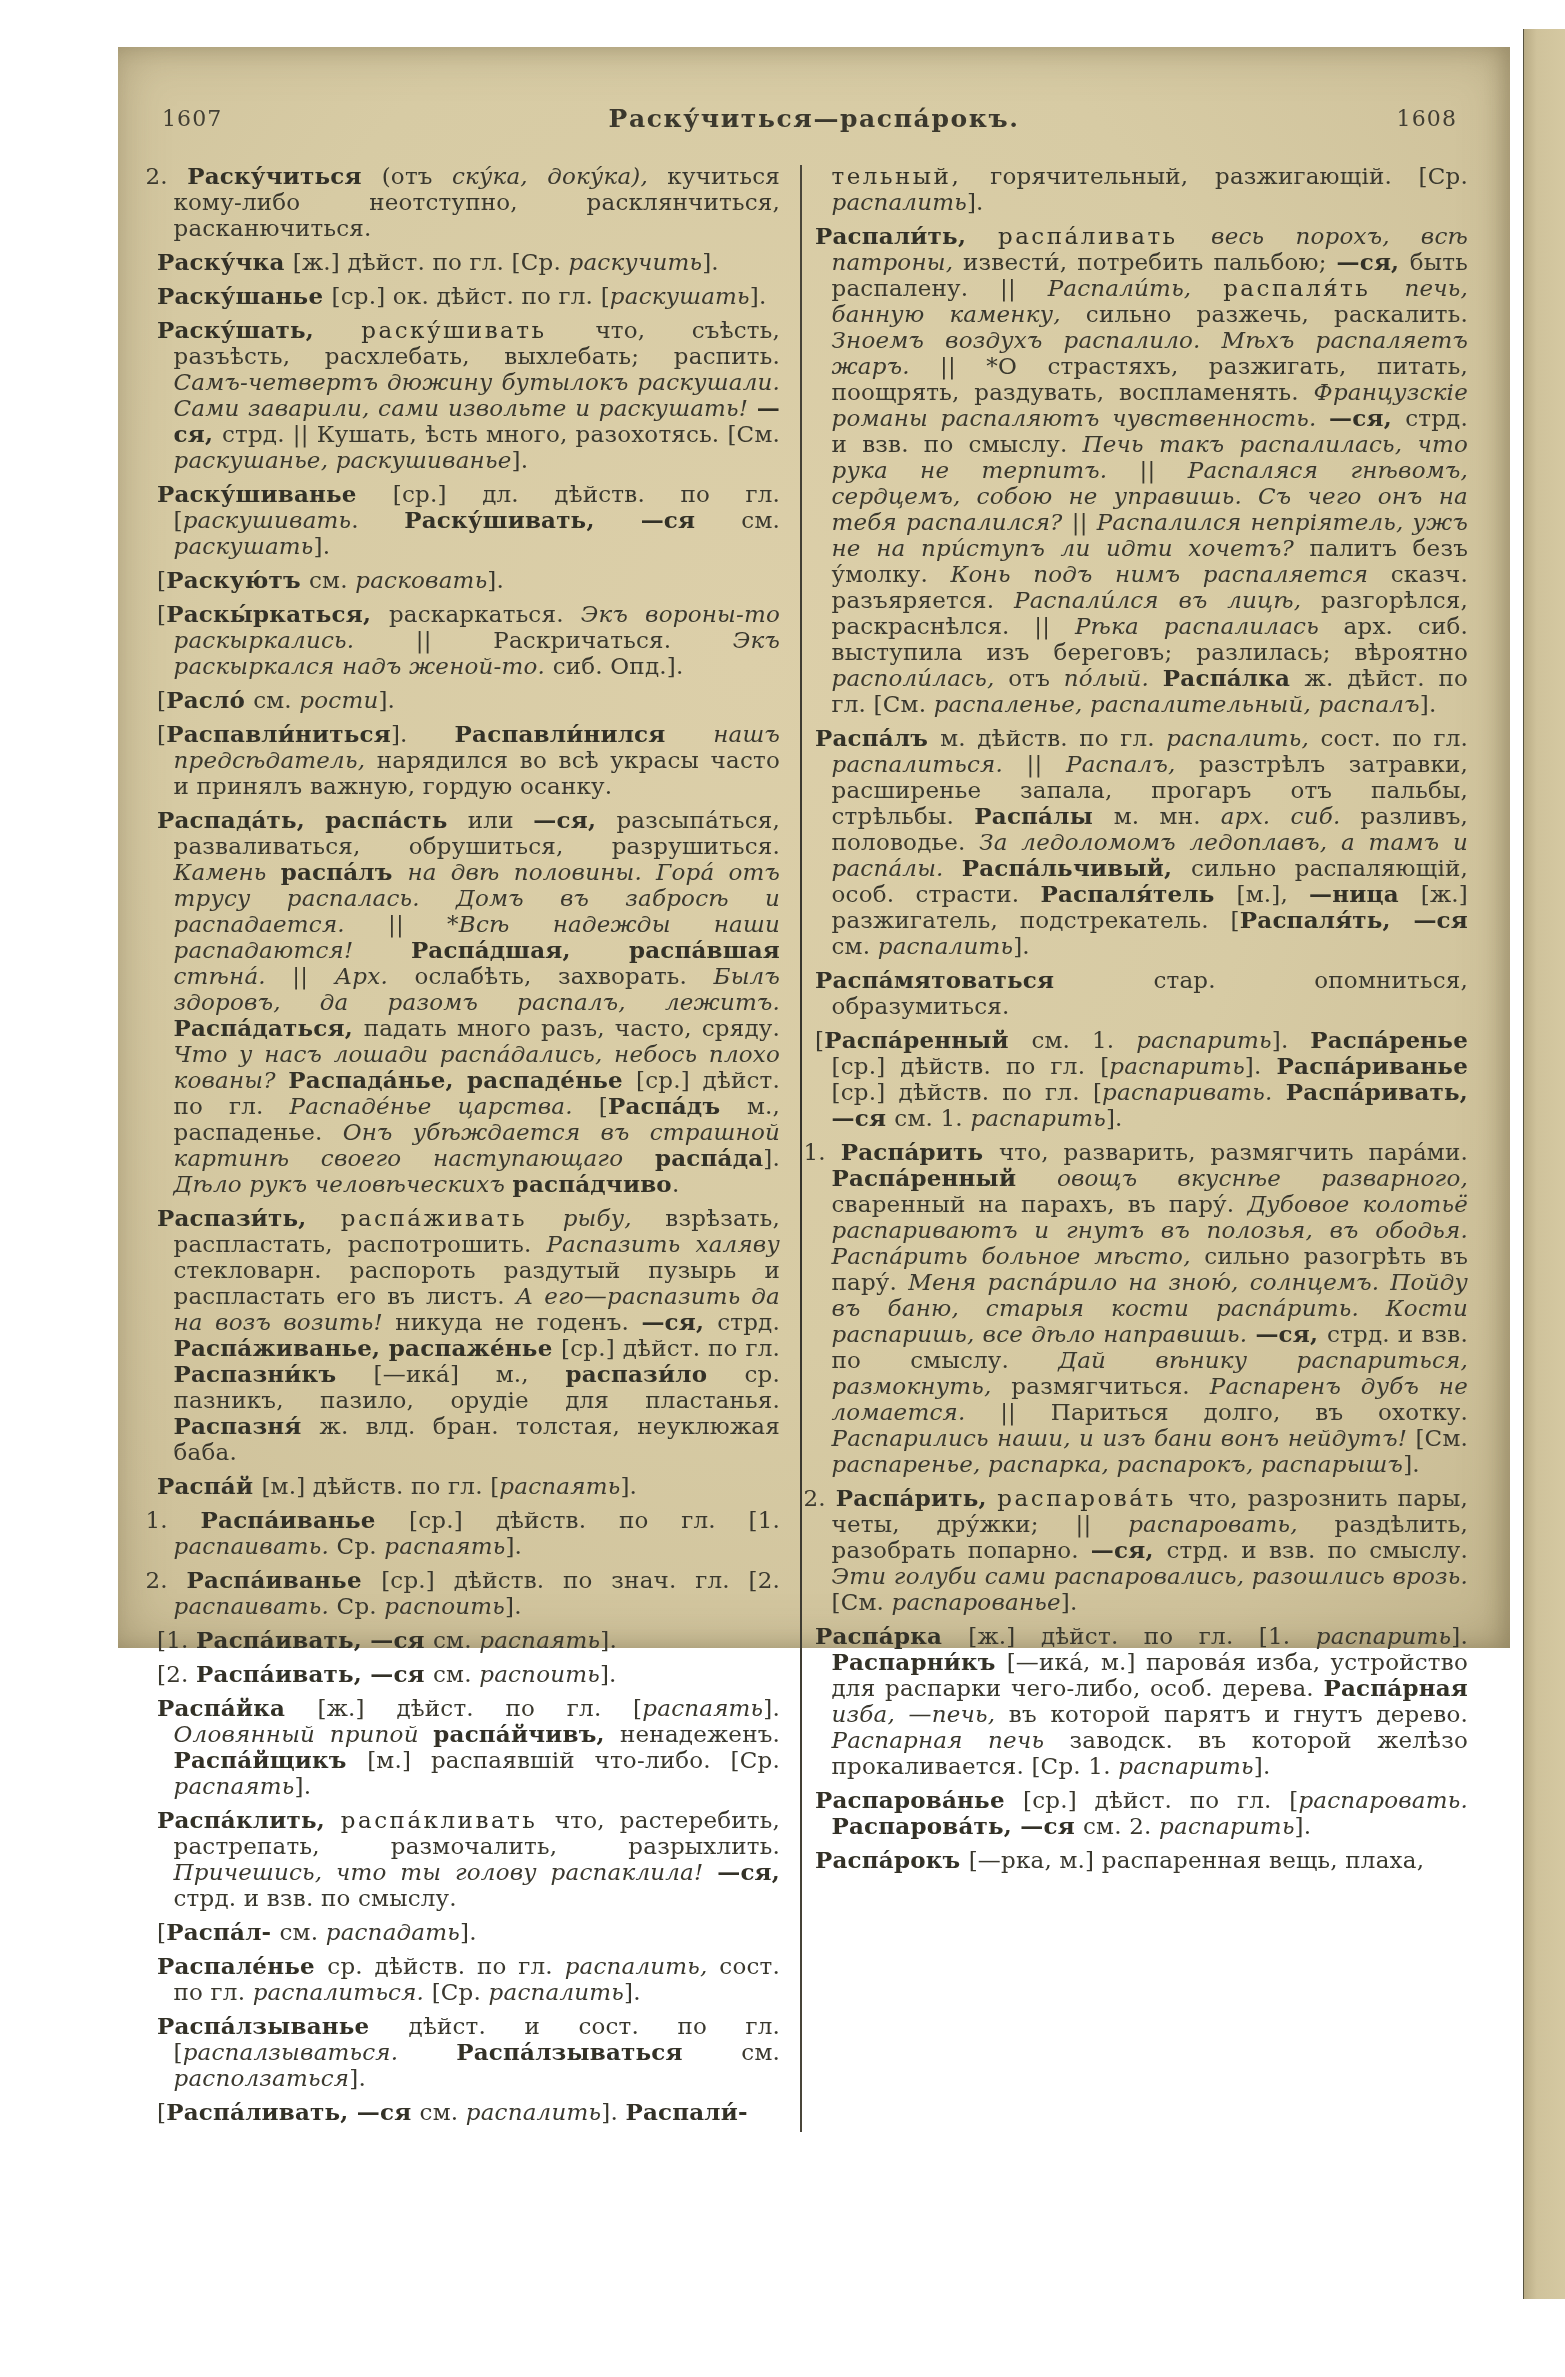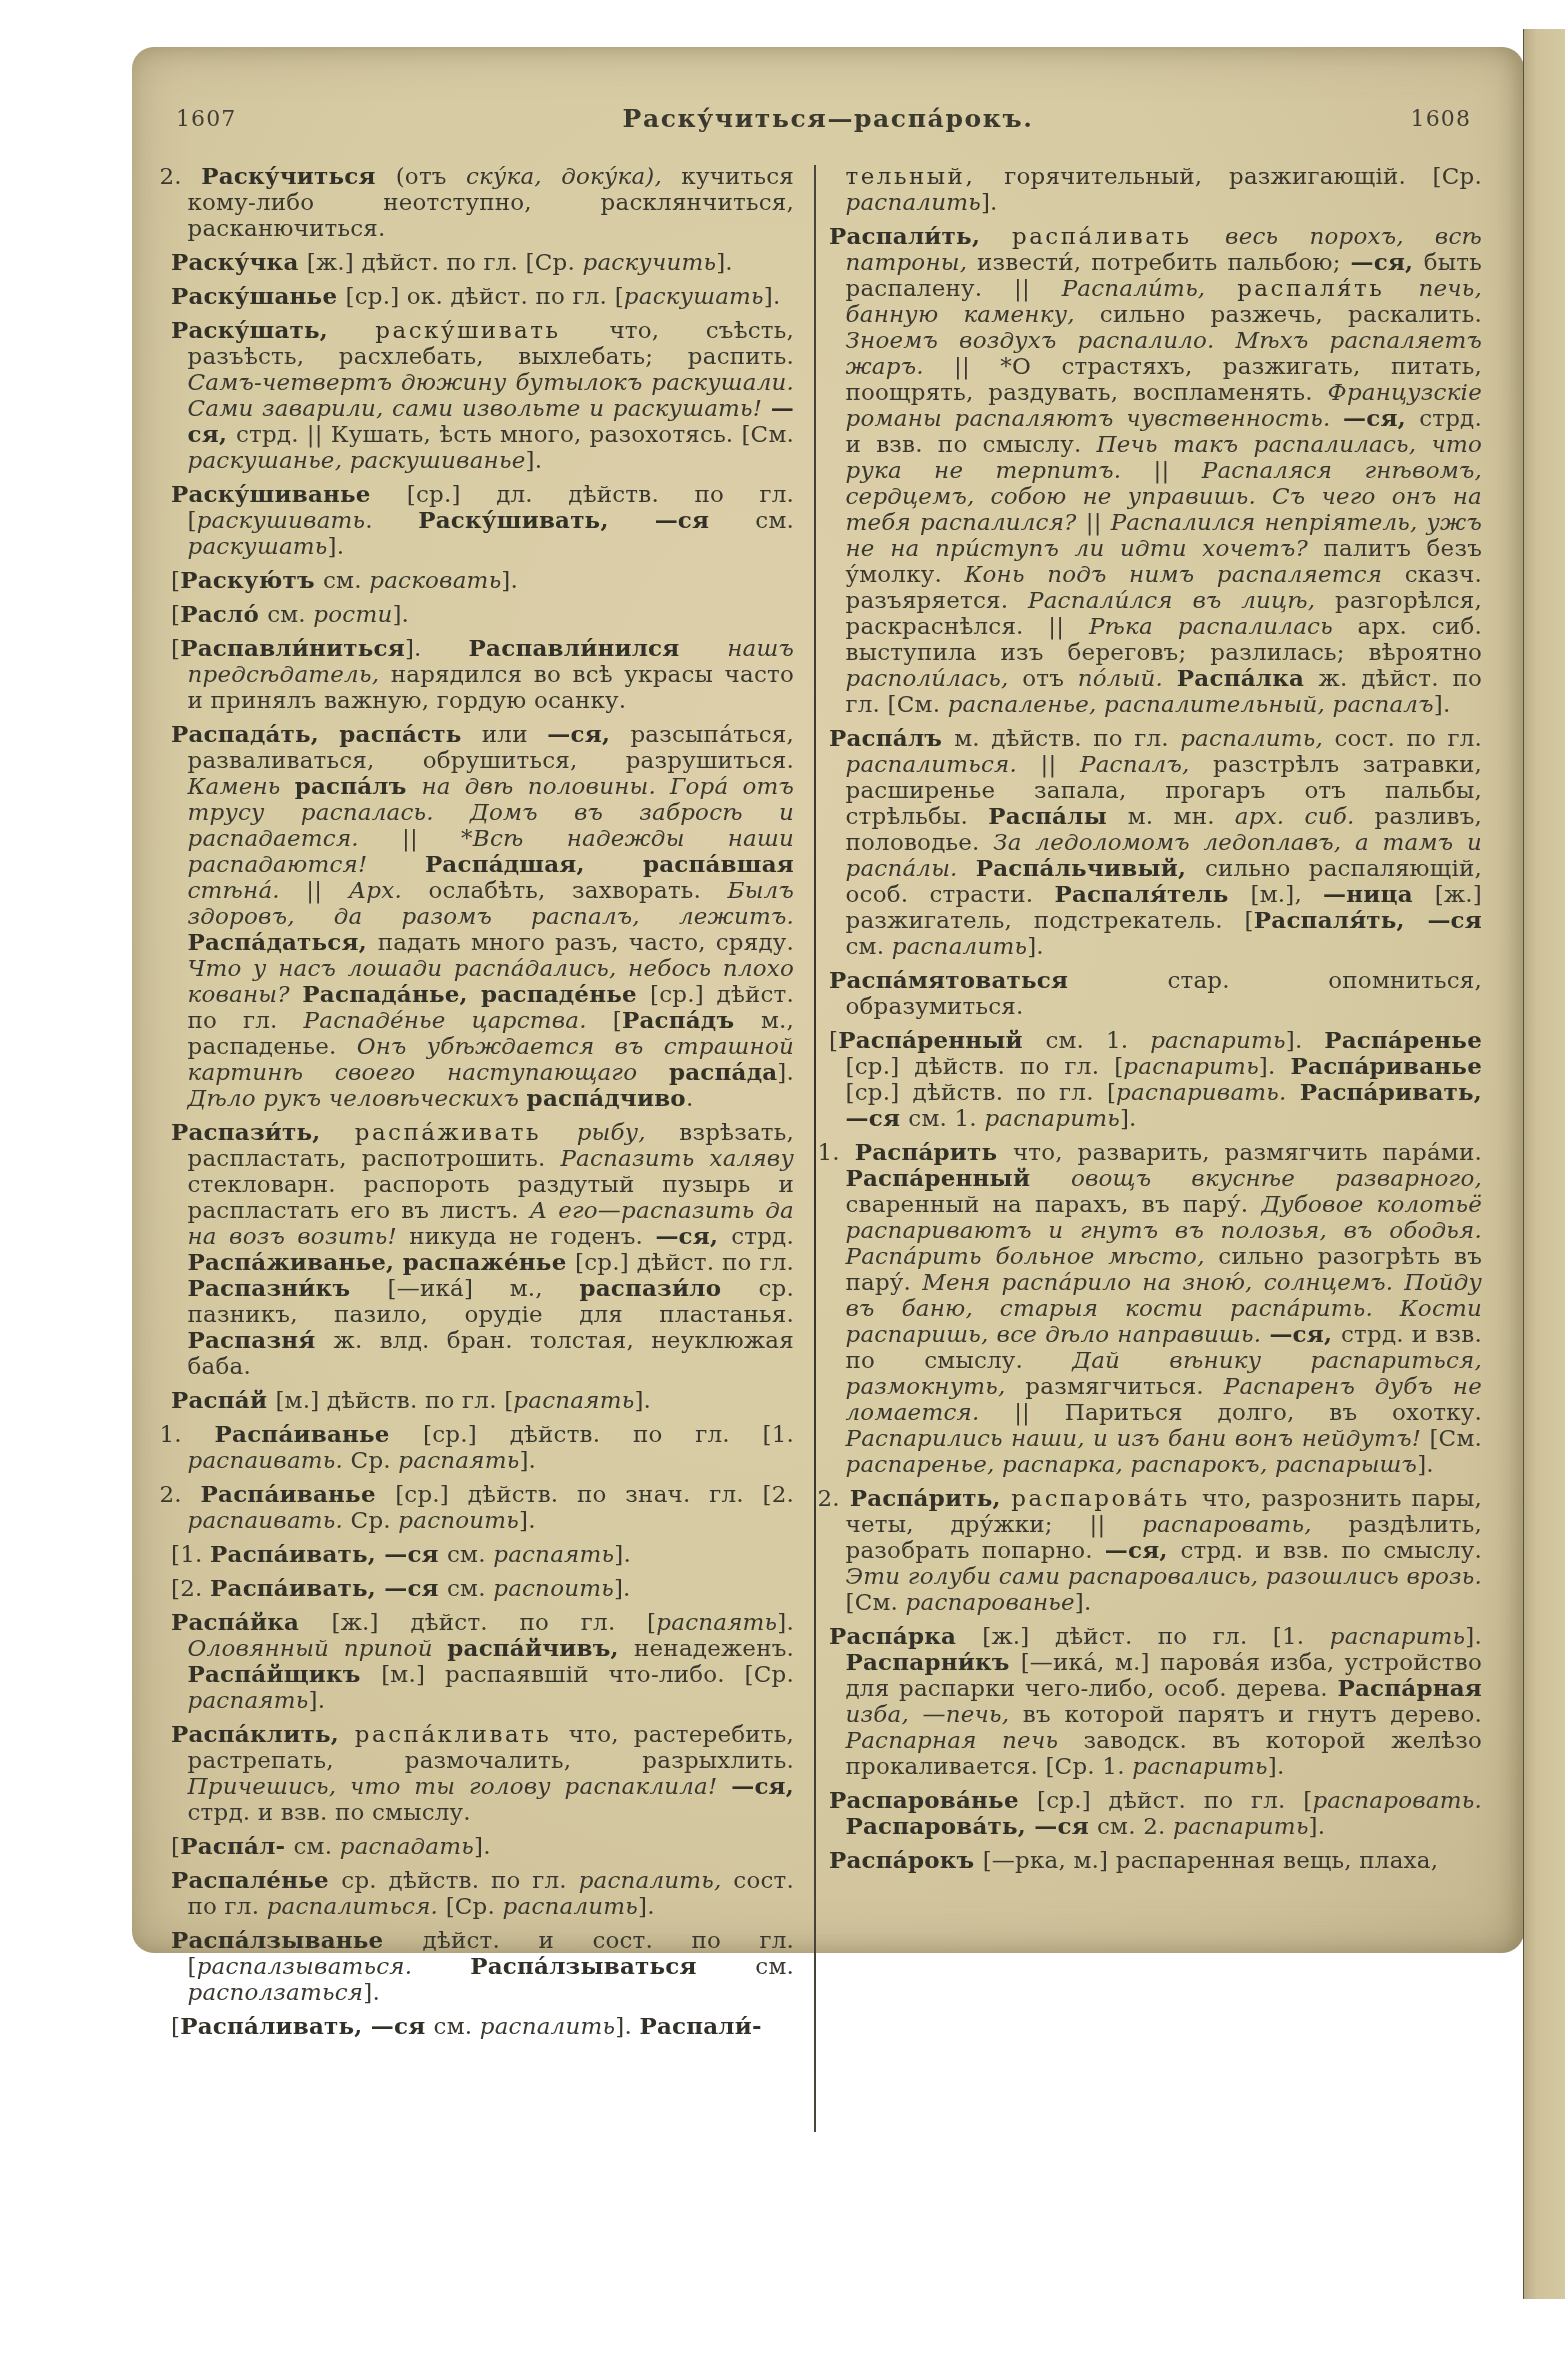--- a/index.html
+++ b/index.html
@@ -7,24 +7,23 @@
     width:1566px;height:2377px;position:relative;overflow:hidden;
     background:
       radial-gradient(ellipse 330px 165px at 12% 99%, #2c3028 0%, rgba(20,22,17,0) 70%),
       radial-gradient(ellipse 275px 143px at 55% 98%, #262a21 0%, rgba(20,22,17,0) 70%),
       radial-gradient(ellipse 231px 132px at 85% 97%, #2a2d24 0%, rgba(20,22,17,0) 70%),
       radial-gradient(ellipse 385px 220px at 30% 96%, #14160ف 0%, rgba(16,18,14,0) 60%),
       #181b15;
     font-family:"DejaVu Serif", serif;
   }
   .paper{
-    position:absolute;left:132px;top:47px;width:1392px;height:1906px;
+    position:absolute;left:118px;top:47px;width:1392px;height:1601px;
     background:radial-gradient(ellipse at 45% 38%, #dccfa9 0%, #d7cba4 50%, #cfc29b 82%, #c3b68e 100%);
     box-shadow:inset 0 0 49px rgba(96,84,52,.35), inset -7.7px 0 16.5px rgba(90,78,48,.25);
-    border-radius:22px;
   }
   .sliver{
     position:absolute;left:1523px;top:29px;width:42px;height:2270px;
     background:linear-gradient(90deg,#b8ab85 0%, #cfc29b 30%, #d5c9a2 100%);
     border-left:1.6px solid #55513f;
   }
   .page-header{position:absolute;left:31px;top:59px;width:1330px;height:38px;}
   .pagenum{
     position:absolute;top:0;font-size:22px;color:#413e33;letter-spacing:1.1px;
   }
@@ -64,20 +63,21 @@
     <span class="pagenum right">1608</span>
   </div>
   <div class="divider"></div>
   <div class="col left">
       <p class="entry numbered"><span class="s-n">2. </span><span class="s-b">Раску́читься </span><span class="s-r">(отъ </span><span class="s-i">ску́ка, доку́ка),</span><span class="s-r"> кучиться кому-либо неотступно, расклянчиться, расканючиться.</span></p>
       <p class="entry"><span class="s-b">Раску́чка </span><span class="s-r">[ж.] дѣйст. по гл. [Ср. </span><span class="s-i">раскучить</span><span class="s-r">].</span></p>
       <p class="entry"><span class="s-b">Раску́шанье </span><span class="s-r">[ср.] ок. дѣйст. по гл. [</span><span class="s-i">раскушать</span><span class="s-r">].</span></p>
       <p class="entry"><span class="s-b">Раску́шать, </span><span class="s-b2">раску́шивать </span><span class="s-r">что, съѣсть, разъѣсть, расхлебать, выхлебать; распить. </span><span class="s-i">Самъ-четвертъ дюжину бутылокъ раскушали. Сами заварили, сами извольте и раскушать! </span><span class="s-b">—ся, </span><span class="s-r">стрд. || Кушать, ѣсть много, разохотясь. [См. </span><span class="s-i">раскушанье, раскушиванье</span><span class="s-r">].</span></p>
       <p class="entry"><span class="s-b">Раску́шиванье </span><span class="s-r">[ср.] дл. дѣйств. по гл. [</span><span class="s-i">раскушивать</span><span class="s-r">. </span><span class="s-b">Раску́шивать, —ся </span><span class="s-r">см. </span><span class="s-i">раскушать</span><span class="s-r">].</span></p>
       <p class="entry"><span class="s-r">[</span><span class="s-b">Раскую́тъ </span><span class="s-r">см. </span><span class="s-i">расковать</span><span class="s-r">].</span></p>
+      <p class="entry"><span class="s-r">[</span><span class="s-b">Раскы́ркаться, </span><span class="s-r">раскаркаться. </span><span class="s-i">Экъ вороны-то раскыркались. </span><span class="s-r">|| Раскричаться. </span><span class="s-i">Экъ раскыркался надъ женой-то. </span><span class="s-r">сиб. Опд.].</span></p>
       <p class="entry"><span class="s-r">[</span><span class="s-b">Расло́ </span><span class="s-r">см. </span><span class="s-i">рости</span><span class="s-r">].</span></p>
       <p class="entry"><span class="s-r">[</span><span class="s-b">Распавли́ниться</span><span class="s-r">]. </span><span class="s-b">Распавли́нился </span><span class="s-i">нашъ предсѣдатель, </span><span class="s-r">нарядился во всѣ украсы часто и принялъ важную, гордую осанку.</span></p>
       <p class="entry"><span class="s-b">Распада́ть, распа́сть </span><span class="s-r">или </span><span class="s-b">—ся, </span><span class="s-r">разсыпа́ться, разваливаться, обрушиться, разрушиться. </span><span class="s-i">Камень </span><span class="s-b">распа́лъ </span><span class="s-i">на двѣ половины. Гора́ отъ трусу распалась. Домъ въ забросѣ и распадается. </span><span class="s-r">|| *</span><span class="s-i">Всѣ надежды наши распадаются! </span><span class="s-b">Распа́дшая, распа́вшая </span><span class="s-i">стѣна́. </span><span class="s-r">|| </span><span class="s-i">Арх. </span><span class="s-r">ослабѣть, захворать. </span><span class="s-i">Былъ здоровъ, да разомъ распалъ, лежитъ. </span><span class="s-b">Распа́даться, </span><span class="s-r">падать много разъ, часто, сряду. </span><span class="s-i">Что у насъ лошади распа́дались, небось плохо кованы? </span><span class="s-b">Распада́нье, распаде́нье </span><span class="s-r">[ср.] дѣйст. по гл. </span><span class="s-i">Распаде́нье царства. </span><span class="s-r">[</span><span class="s-b">Распа́дъ </span><span class="s-r">м., распаденье. </span><span class="s-i">Онъ убѣждается въ страшной картинѣ своего наступающаго </span><span class="s-b">распа́да</span><span class="s-r">]. </span><span class="s-i">Дѣло рукъ человѣческихъ </span><span class="s-b">распа́дчиво</span><span class="s-r">.</span></p>
       <p class="entry"><span class="s-b">Распази́ть, </span><span class="s-b2">распа́живать </span><span class="s-i">рыбу, </span><span class="s-r">взрѣзать, распластать, распотрошить. </span><span class="s-i">Распазить халяву </span><span class="s-r">стекловарн. распороть раздутый пузырь и распластать его въ листъ. </span><span class="s-i">А его—распазить да на возъ возить! </span><span class="s-r">никуда не годенъ. </span><span class="s-b">—ся, </span><span class="s-r">стрд. </span><span class="s-b">Распа́живанье, распаже́нье </span><span class="s-r">[ср.] дѣйст. по гл. </span><span class="s-b">Распазни́къ </span><span class="s-r">[—ика́] м., </span><span class="s-b">распази́ло </span><span class="s-r">ср. пазникъ, пазило, орудіе для пластанья. </span><span class="s-b">Распазня́ </span><span class="s-r">ж. влд. бран. толстая, неуклюжая баба.</span></p>
       <p class="entry"><span class="s-b">Распа́й </span><span class="s-r">[м.] дѣйств. по гл. [</span><span class="s-i">распаять</span><span class="s-r">].</span></p>
       <p class="entry numbered"><span class="s-n">1. </span><span class="s-b">Распа́иванье </span><span class="s-r">[ср.] дѣйств. по гл. [1. </span><span class="s-i">распаивать. </span><span class="s-r">Ср. </span><span class="s-i">распаять</span><span class="s-r">].</span></p>
       <p class="entry numbered"><span class="s-n">2. </span><span class="s-b">Распа́иванье </span><span class="s-r">[ср.] дѣйств. по знач. гл. [2. </span><span class="s-i">распаивать. </span><span class="s-r">Ср. </span><span class="s-i">распоить</span><span class="s-r">].</span></p>
       <p class="entry"><span class="s-r">[1. </span><span class="s-b">Распа́ивать, —ся </span><span class="s-r">см. </span><span class="s-i">распаять</span><span class="s-r">].</span></p>
       <p class="entry"><span class="s-r">[2. </span><span class="s-b">Распа́ивать, —ся </span><span class="s-r">см. </span><span class="s-i">распоить</span><span class="s-r">].</span></p>
       <p class="entry"><span class="s-b">Распа́йка </span><span class="s-r">[ж.] дѣйст. по гл. [</span><span class="s-i">распаять</span><span class="s-r">]. </span><span class="s-i">Оловянный припой </span><span class="s-b">распа́йчивъ, </span><span class="s-r">ненадеженъ. </span><span class="s-b">Распа́йщикъ </span><span class="s-r">[м.] распаявшій что-либо. [Ср. </span><span class="s-i">распаять</span><span class="s-r">].</span></p>

